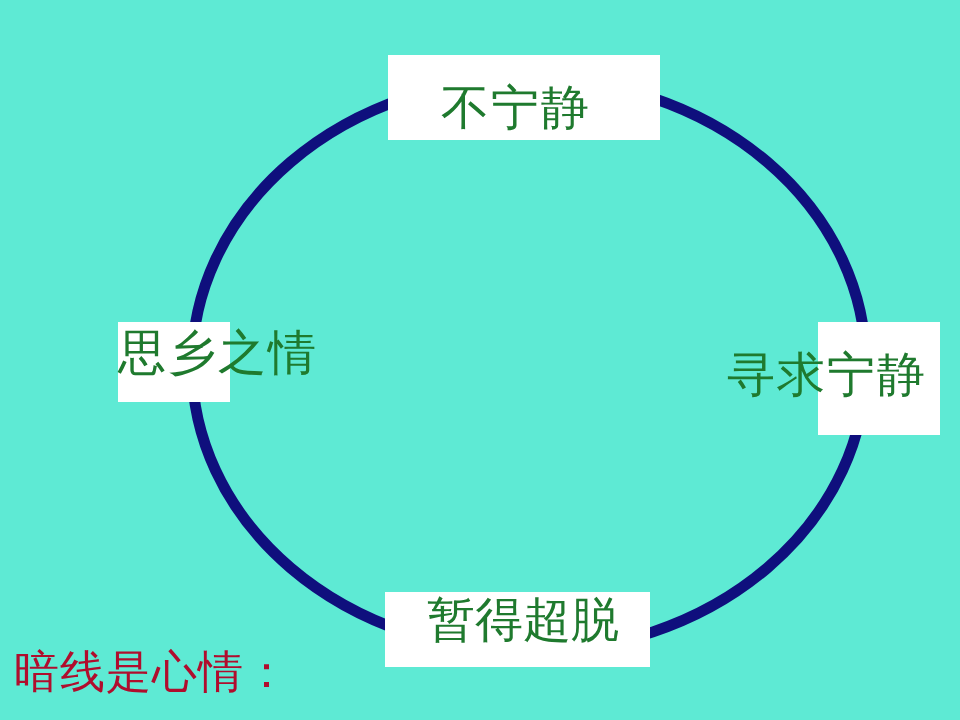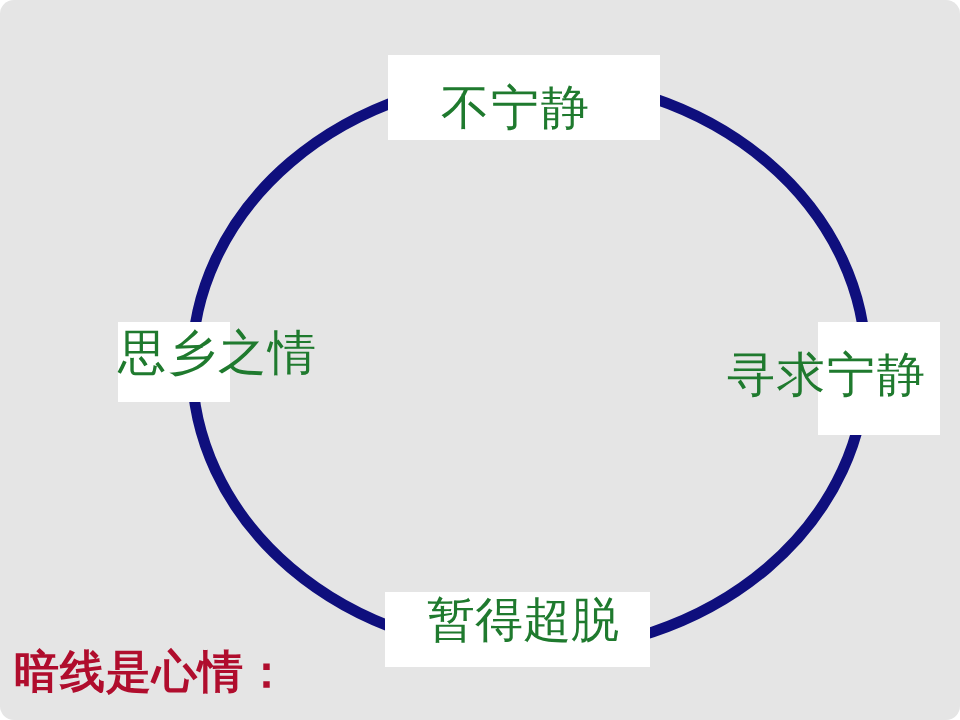--- a/index.html
+++ b/index.html
@@ -4,24 +4,23 @@
 <style>
   html, body {
     margin: 0;
     padding: 0;
     background: #ffffff;
   }
   .slide {
     position: relative;
     width: 960px;
     height: 720px;
-    background: #e5e5e5;
+    background: #5eead4;
     overflow: hidden;
     font-family: "Liberation Serif", serif;
-    border-radius: 14px;
   }
   .diagram-svg {
     position: absolute;
     left: 0;
     top: 0;
     width: 960px;
     height: 720px;
   }
   .cycle-label {
     position: absolute;
@@ -36,21 +35,21 @@
   .label-left   { left: 72px;  top: 329px; }
   .label-right  { left: 727px; top: 351px; text-align: center; }
   .label-bottom { left: 427px; top: 596px; letter-spacing: 0; }
   .caption {
     position: absolute;
     left: 14px;
     top: 649px;
     font-family: "Liberation Sans", "DejaVu Sans", sans-serif;
     font-size: 45px;
     line-height: 1;
-    font-weight: bold;
+    font-weight: normal;
     letter-spacing: 1px;
     white-space: nowrap;
   }
 </style>
 </head>
 <body>
 
 <div class="slide">
 
   <svg class="diagram-svg" viewBox="0 0 960 720" xmlns="http://www.w3.org/2000/svg">

